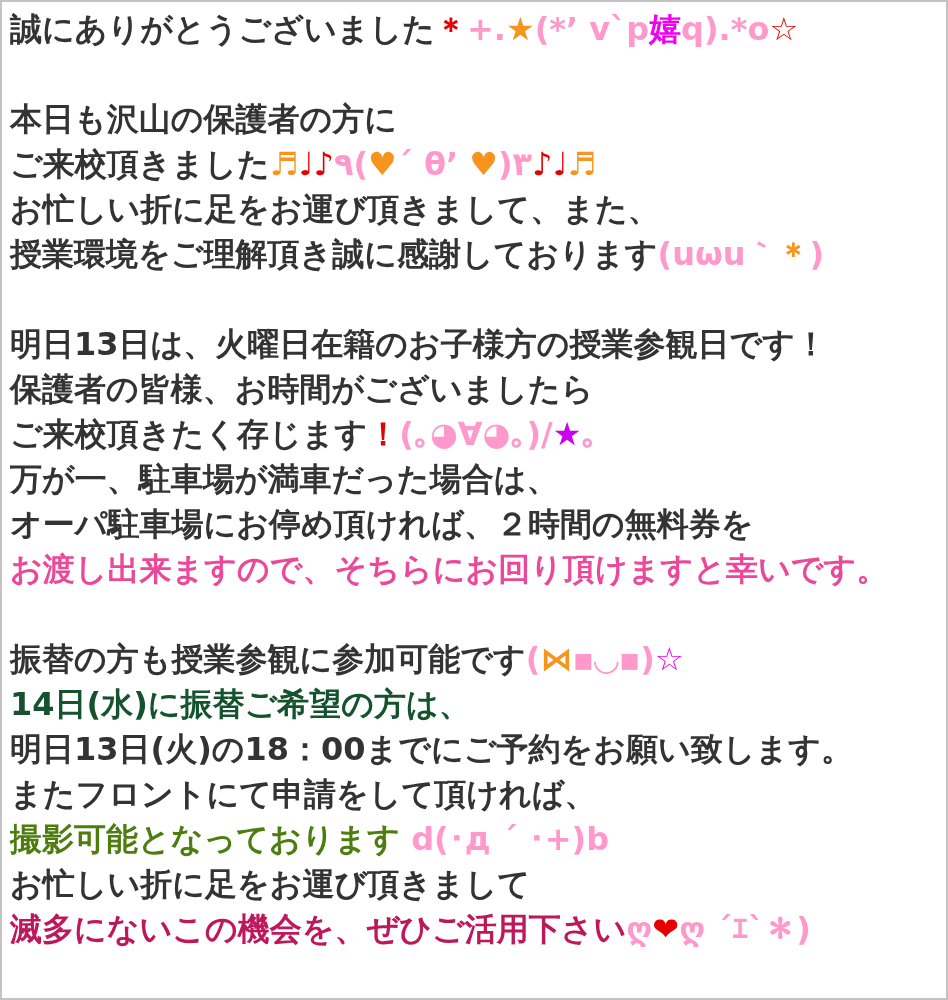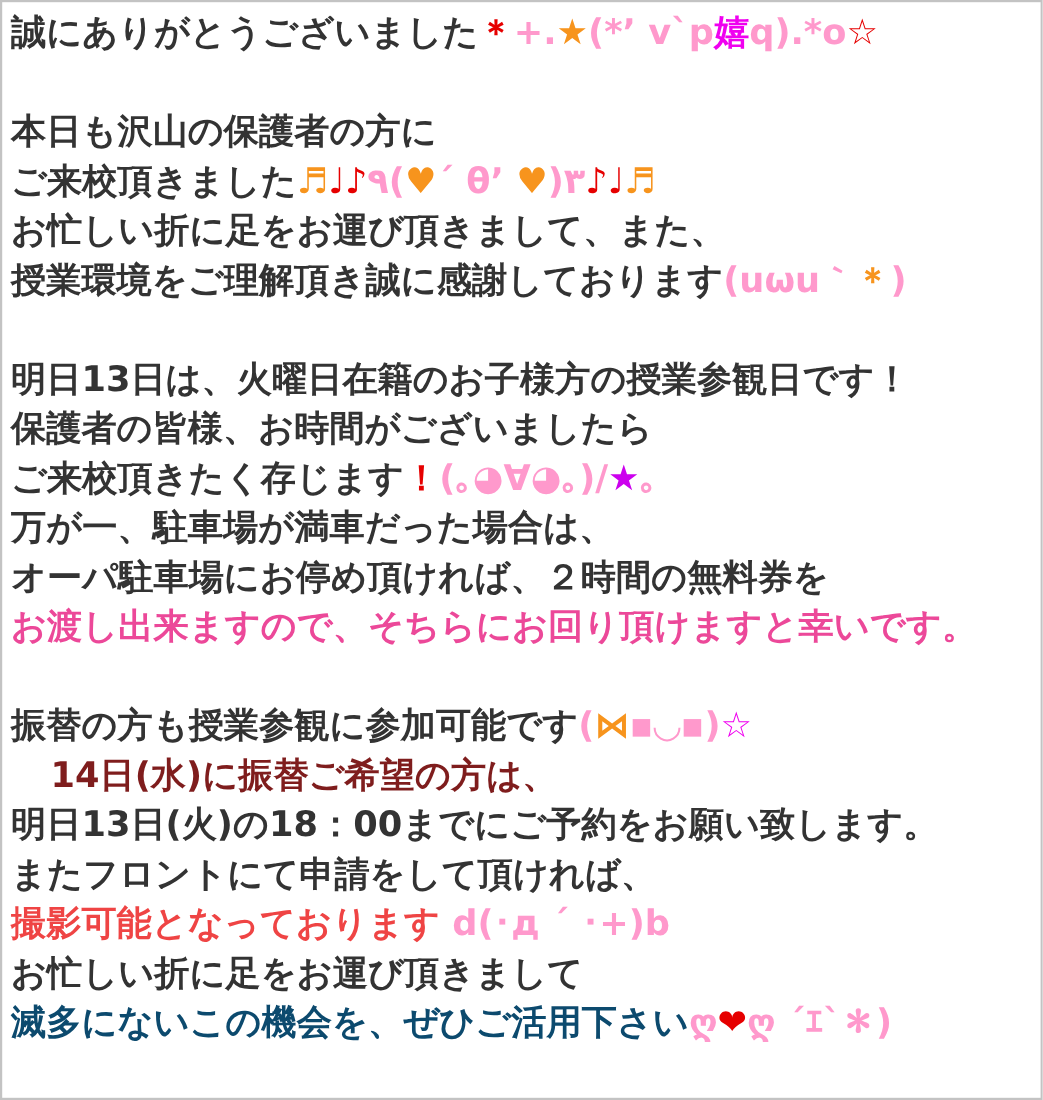--- a/index.html
+++ b/index.html
@@ -39,21 +39,21 @@
       <div class="para">
         <div class="line"><span style="color: rgb(51, 51, 51);">明日13日は、火曜日在籍のお子様方の授業参観日です！</span></div>
         <div class="line"><span style="color: rgb(51, 51, 51);">保護者の皆様、お時間がございましたら</span></div>
         <div class="line"><span style="color: rgb(51, 51, 51);">ご来校頂きたく存じます</span><span style="color: rgb(230, 0, 0);">！</span><span style="color: rgb(255, 153, 204);">(｡◕∀◕｡)/</span><span style="color: rgb(204, 0, 238);">★</span><span style="color: rgb(255, 153, 204);">｡</span></div>
         <div class="line"><span style="color: rgb(51, 51, 51);">万が一、駐車場が満車だった場合は、</span></div>
         <div class="line"><span style="color: rgb(51, 51, 51); margin-top: 20px;">オーパ駐車場にお停め頂ければ、２時間の無料券を</span></div>
         <div class="line"><span style="color: #ec4899;">お渡し出来ますので、そちらにお回り頂けますと幸いです。</span></div>
       </div>
       <div class="para">
         <div class="line"><span style="color: rgb(51, 51, 51);">振替の方も授業参観に参加可能です</span><span style="color: rgb(255, 153, 204);">(</span><span style="color: rgb(247, 148, 29);">⋈</span><span style="color: rgb(255, 153, 204);">▪◡▪</span><span style="color: rgb(255, 153, 204);">)</span><span style="color: rgb(240, 0, 240);">☆</span></div>
-        <div class="line"><span style="color: #7f1d1d; margin-left: 36px;">14日(水)に振替ご希望の方は、</span></div>
+        <div class="line"><span style="color: #14532d;">14日(水)に振替ご希望の方は、</span></div>
         <div class="line"><span style="color: rgb(51, 51, 51);">明日13日(火)の18：00までにご予約をお願い致します。</span></div>
         <div class="line"><span style="color: rgb(51, 51, 51);">またフロントにて申請をして頂ければ、</span></div>
-        <div class="line"><span style="color: #ef4444;">撮影可能となっております </span><span style="color: rgb(255, 153, 204);">d(･д ´ ･+)b</span></div>
+        <div class="line"><span style="color: #4d7c0f;">撮影可能となっております </span><span style="color: rgb(255, 153, 204);">d(･д ´ ･+)b</span></div>
         <div class="line"><span style="color: rgb(51, 51, 51);">お忙しい折に足をお運び頂きまして</span></div>
-        <div class="line"><span style="color: #0c4a6e;">滅多にないこの機会を、ぜひご活用下さい</span><span style="color: rgb(255, 153, 204);">ღ</span><span style="color: rgb(230, 0, 0);">❤</span><span style="color: rgb(255, 153, 204);">ღ ´ｴ`＊)</span></div>
+        <div class="line"><span style="color: #be185d;">滅多にないこの機会を、ぜひご活用下さい</span><span style="color: rgb(255, 153, 204);">ღ</span><span style="color: rgb(230, 0, 0);">❤</span><span style="color: rgb(255, 153, 204);">ღ ´ｴ`＊)</span></div>
       </div>
     </div>
 </div>
 
 </body></html>

